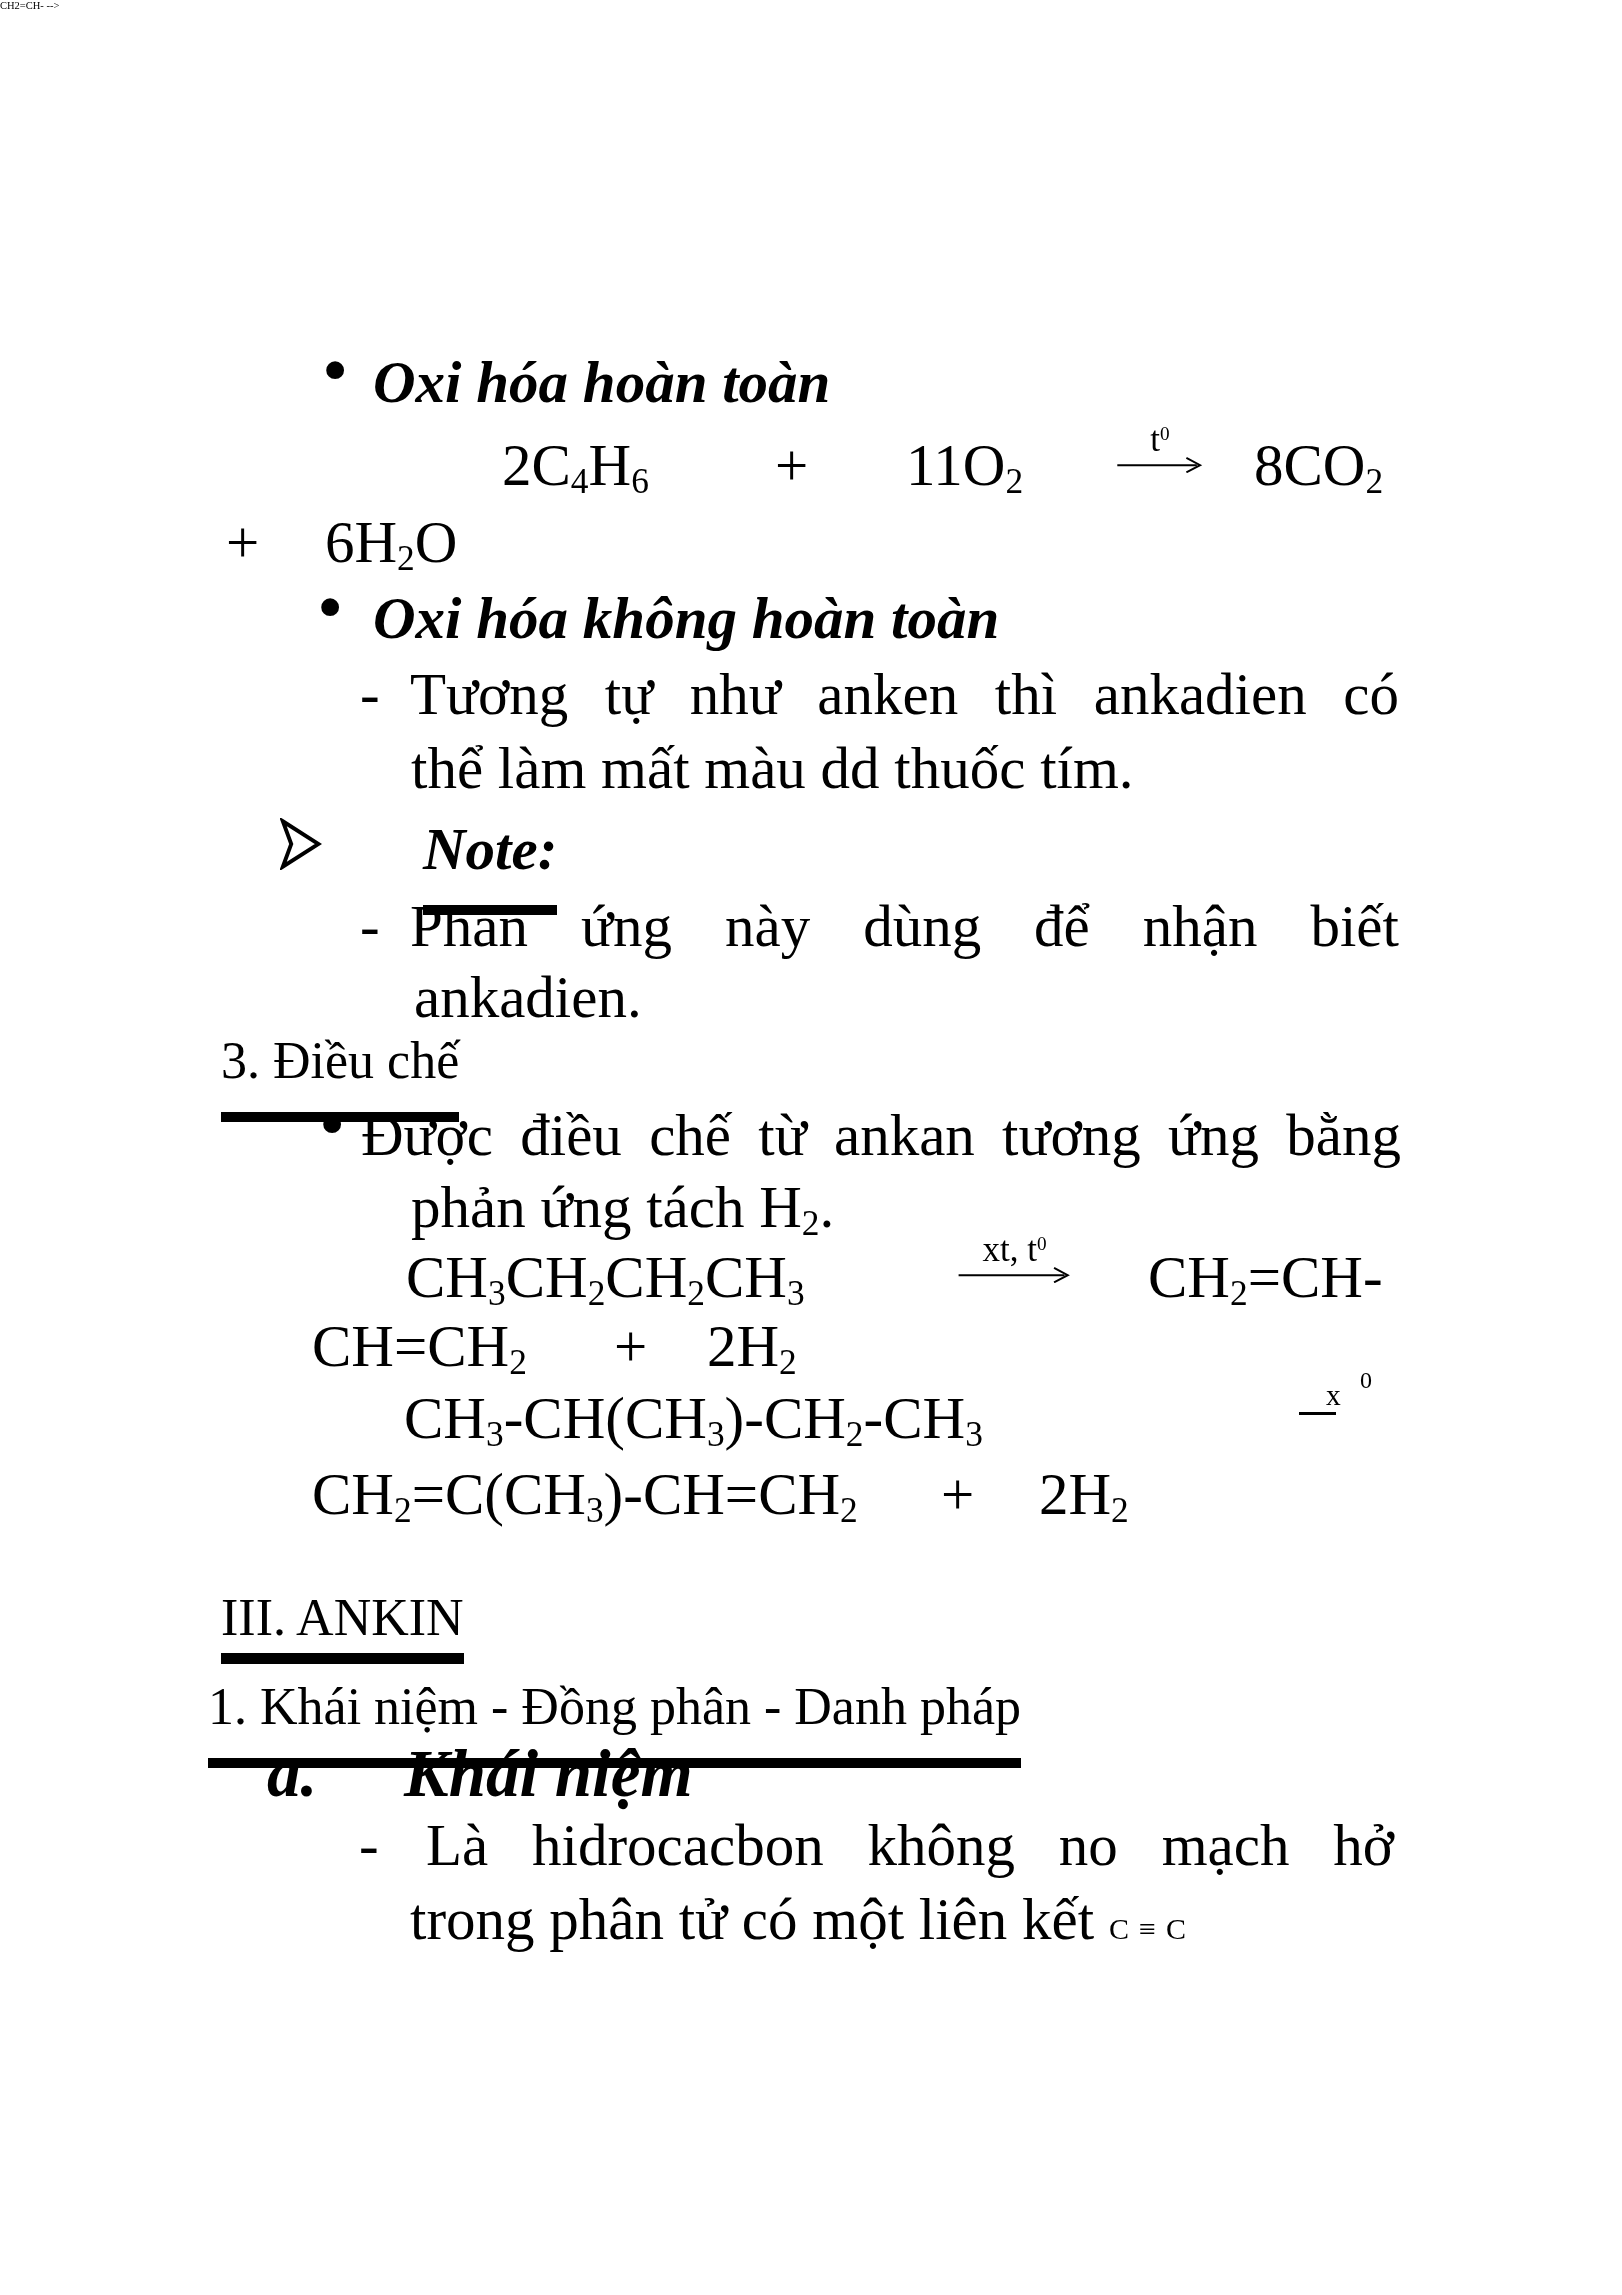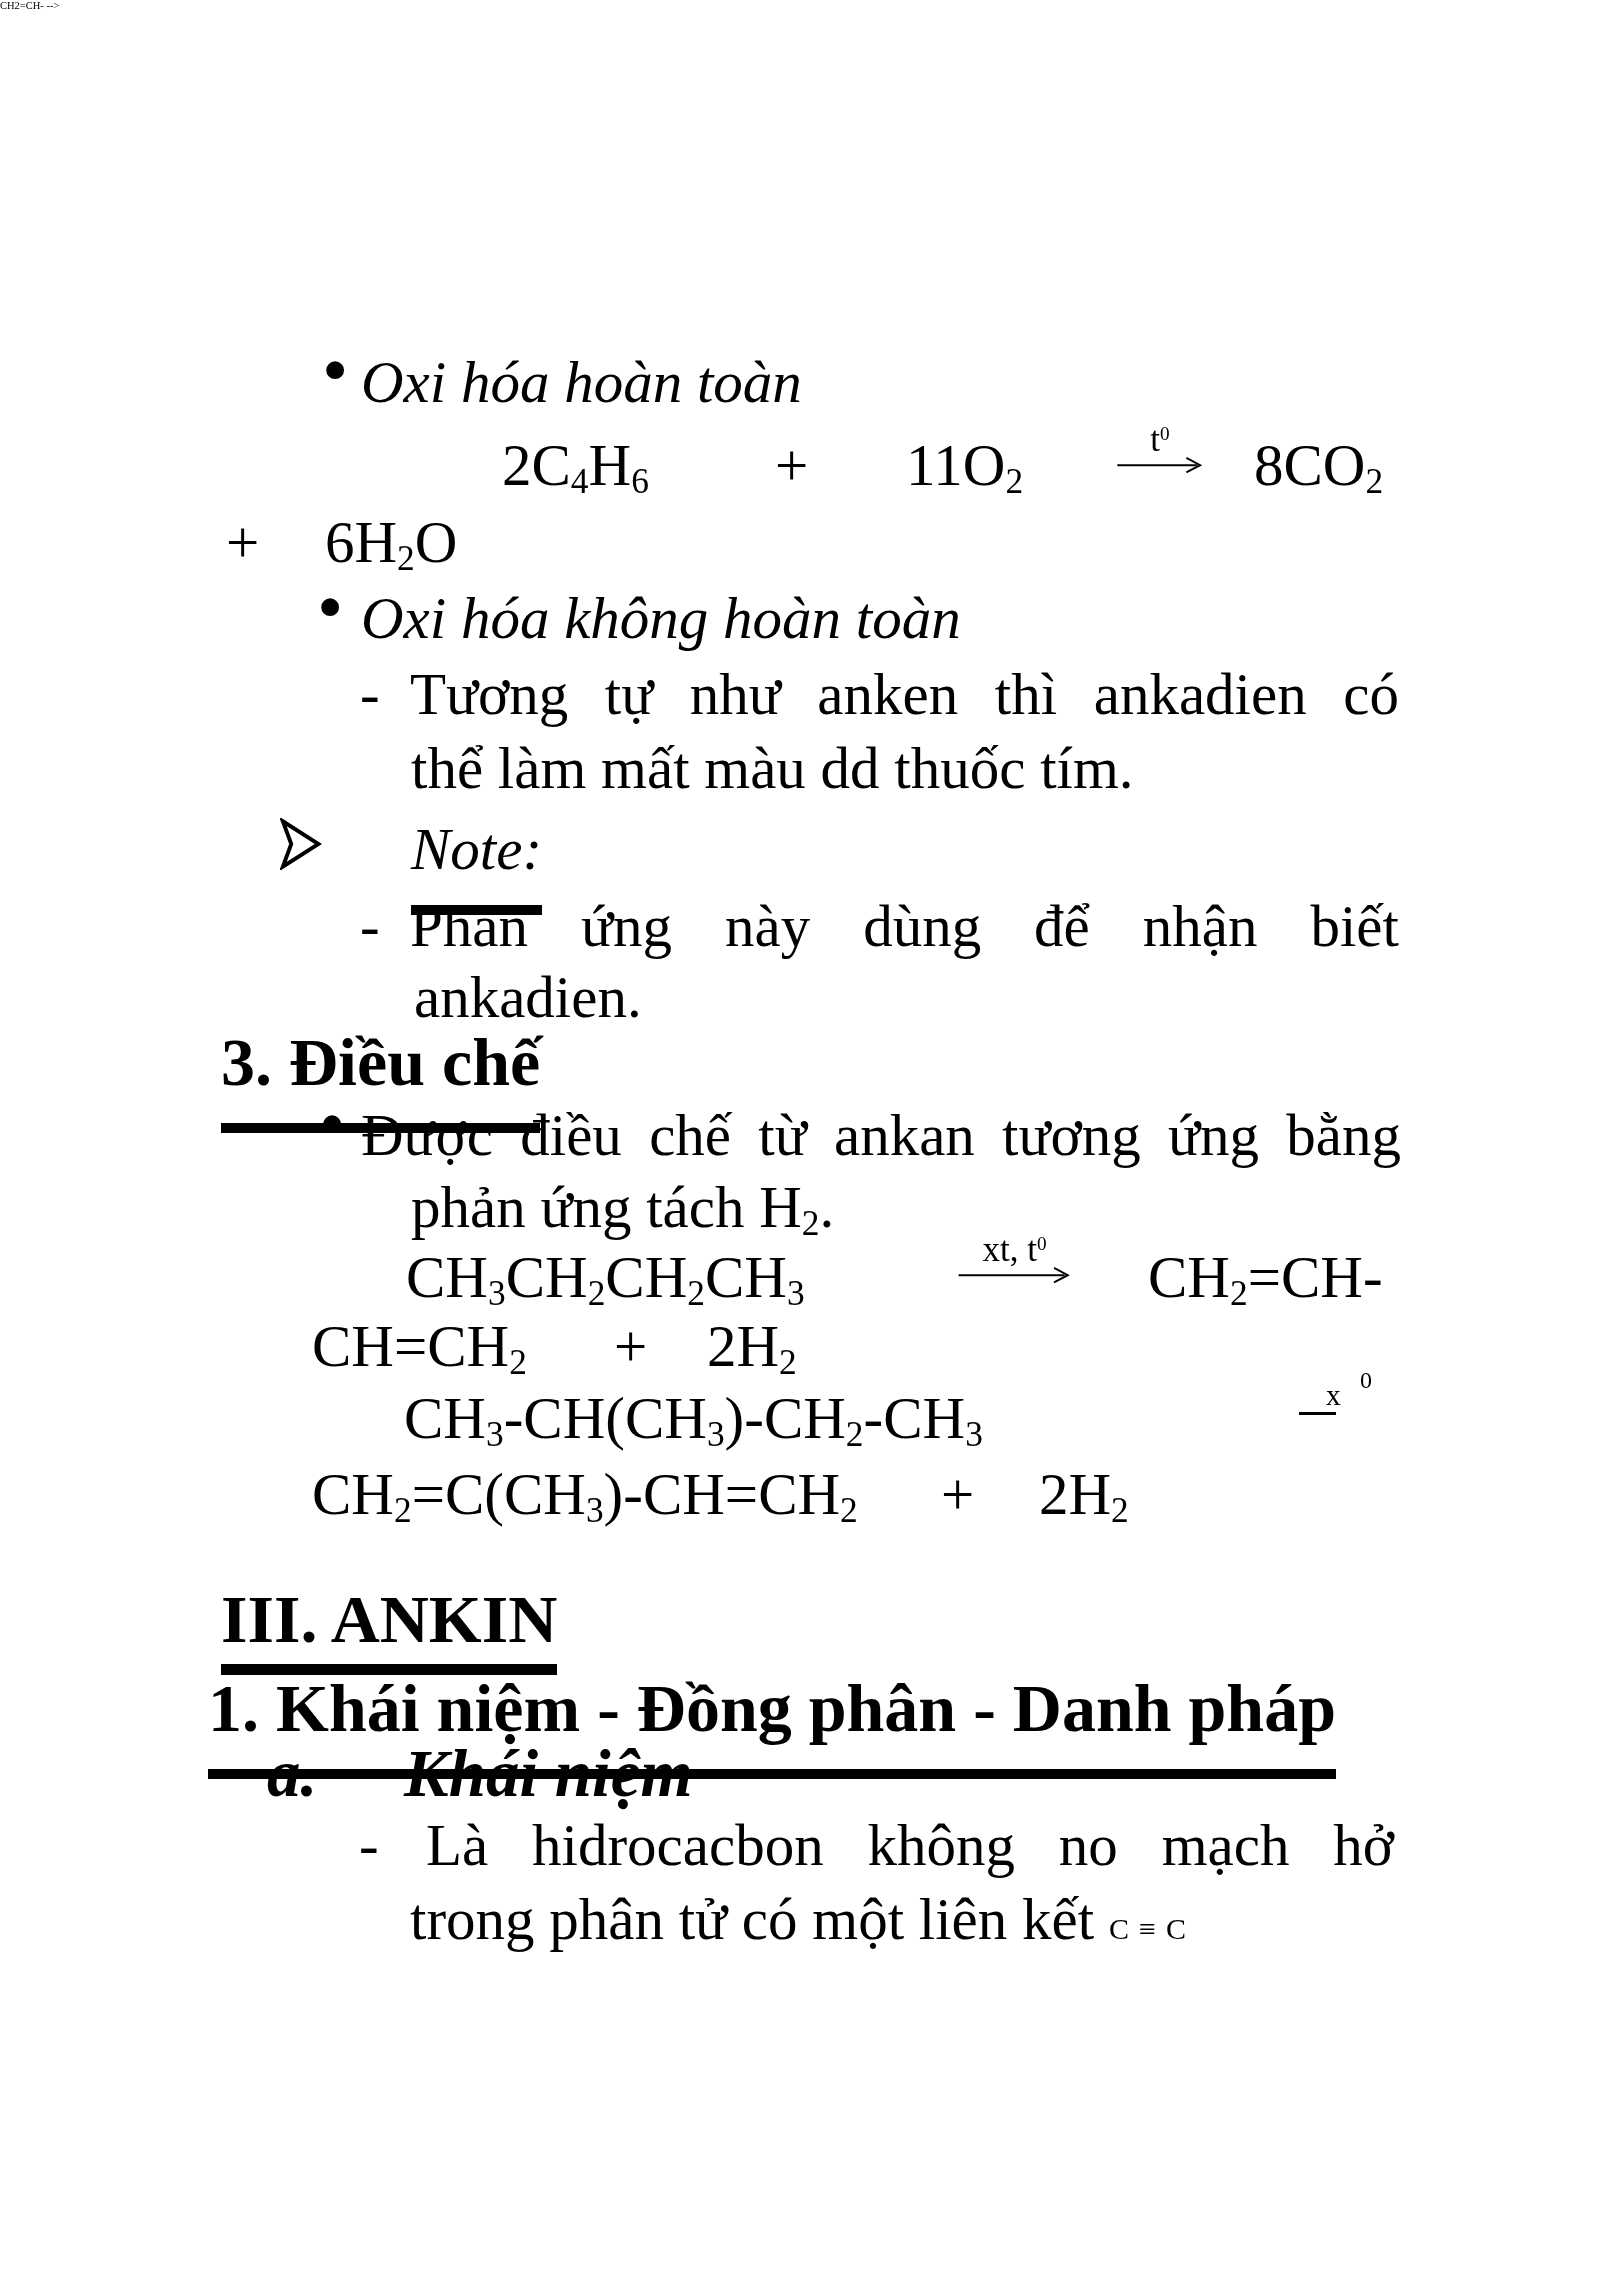--- a/index.html
+++ b/index.html
@@ -5,23 +5,23 @@
   html,body{margin:0;padding:0;background:#888;}
   .page{
     position:relative;
     width:1622px;height:2295px;
     background:#ffffff;color:#000000;
     font-family:"Liberation Serif","DejaVu Serif",serif;
     overflow:hidden;
   }
   .line{position:absolute;white-space:nowrap;font-size:59px;line-height:1.25;}
   .jflex{position:absolute;display:flex;justify-content:space-between;font-size:59px;line-height:1.25;white-space:nowrap;text-align:right;}
-  .b{font-weight:normal;}
+  .b{font-weight:bold;margin-left:12px;}
   .i{font-style:italic;}
-  .h{font-size:68px;font-weight:bold;line-height:1.2;}
+  .h{font-size:52px;font-weight:normal;line-height:1.2;}
   .h19{font-size:67px;font-weight:bold;font-style:italic;line-height:1.2;}
   .ul{border-bottom:10.5px solid #000;padding-bottom:23px;}
   .ul2{border-bottom:11.8px solid #000;padding-bottom:6.5px;}
   .bullet{position:absolute;font-size:75px;line-height:1;}
   sub{font-size:60%;vertical-align:baseline;position:relative;top:0.22em;line-height:0;}
   sup{font-size:55%;vertical-align:baseline;position:relative;top:-0.55em;line-height:0;}
   .arrow{position:absolute;text-align:center;}
   .arrow .albl{font-size:35px;line-height:30px;height:31px;}
   .pline{position:absolute;height:2.6px;background:#000;}
   .smallx{position:absolute;font-size:29.4px;line-height:1;}

